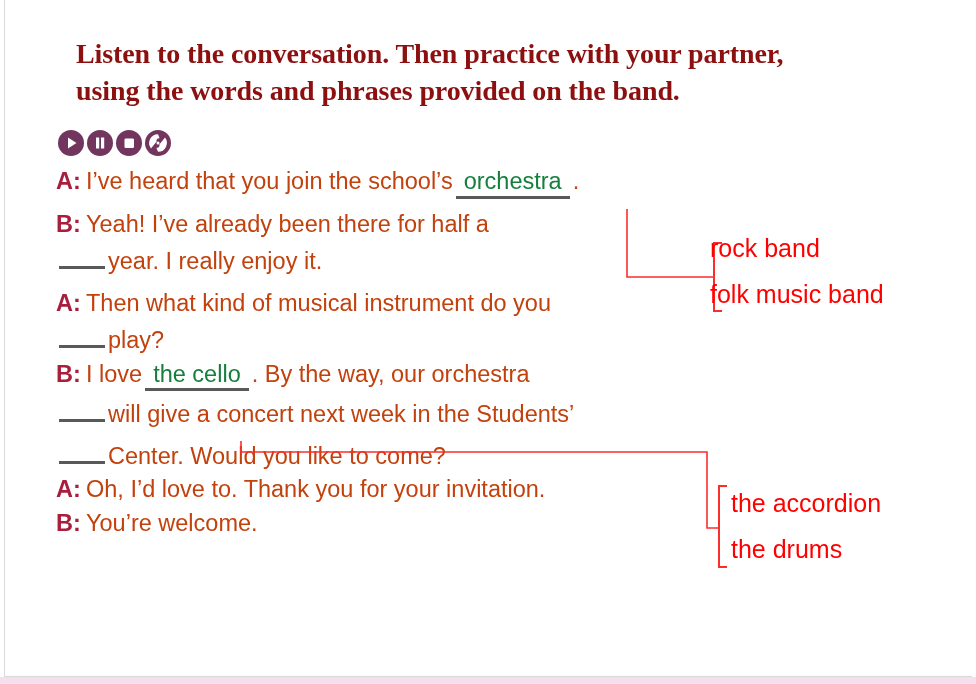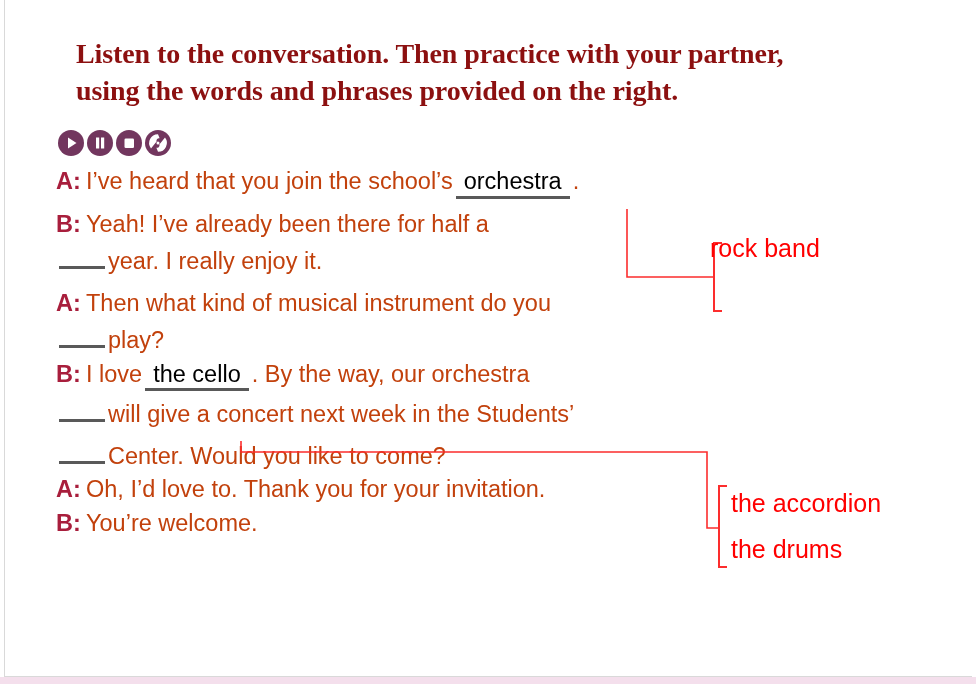--- a/index.html
+++ b/index.html
@@ -105,21 +105,21 @@
     flex: 0 0 30px;
     font-size: 23.5px;
   }
   .spk.blank { color: transparent; }
   .txt { color: #c2410c; }
 
   
   .blank {
     display: inline-block;
     position: relative;
-    color: #000000;
+    color: #15803d;
     text-align: center;
     border-bottom: 3px solid #595959;
     padding: 0 8px 2px 8px;
     margin: 0 3px;
     line-height: 1.0;
   }
 
   
   .conn {
     position: absolute;
@@ -147,21 +147,21 @@
 <body>
 
 <div id="page">
 
   <div class="edge-left"></div>
   <div class="edge-bottom"></div>
   <div class="bottom-band"></div>
 
   <div class="heading">
     <div>Listen to the conversation. Then practice with your partner,</div>
-    <div>using the words and phrases provided on the right.</div>
+    <div>using the words and phrases provided on the band.</div>
   </div>
 
   <div class="icon-row">
 
     <div class="mbtn">
       <span>
         <svg width="26" height="26" viewBox="0 0 26 26">
           <path d="M10 7.5 L18.5 13 L10 18.5 Z" fill="#ffffff"></path>
         </svg>
       </span>
@@ -264,20 +264,21 @@
 
     <g>
       <path d="M241,441 L241,452 L707,452 L707,528 L718,528" fill="none" stroke="#fc2d2d" stroke-width="1.6"></path>
 
       <path d="M727,486 L719,486 L719,567 L727,567" fill="none" stroke="#fc2d2d" stroke-width="2"></path>
     </g>
   </svg>
 
   <div class="prompts prompt-set-1">
     <div class="p-item">rock band</div>
+    <div class="p-item">folk music band</div>
   </div>
 
   <div class="prompts prompt-set-2">
     <div class="p-item">the accordion</div>
     <div class="p-item">the drums</div>
   </div>
 
 </div>
 
 </body></html>

